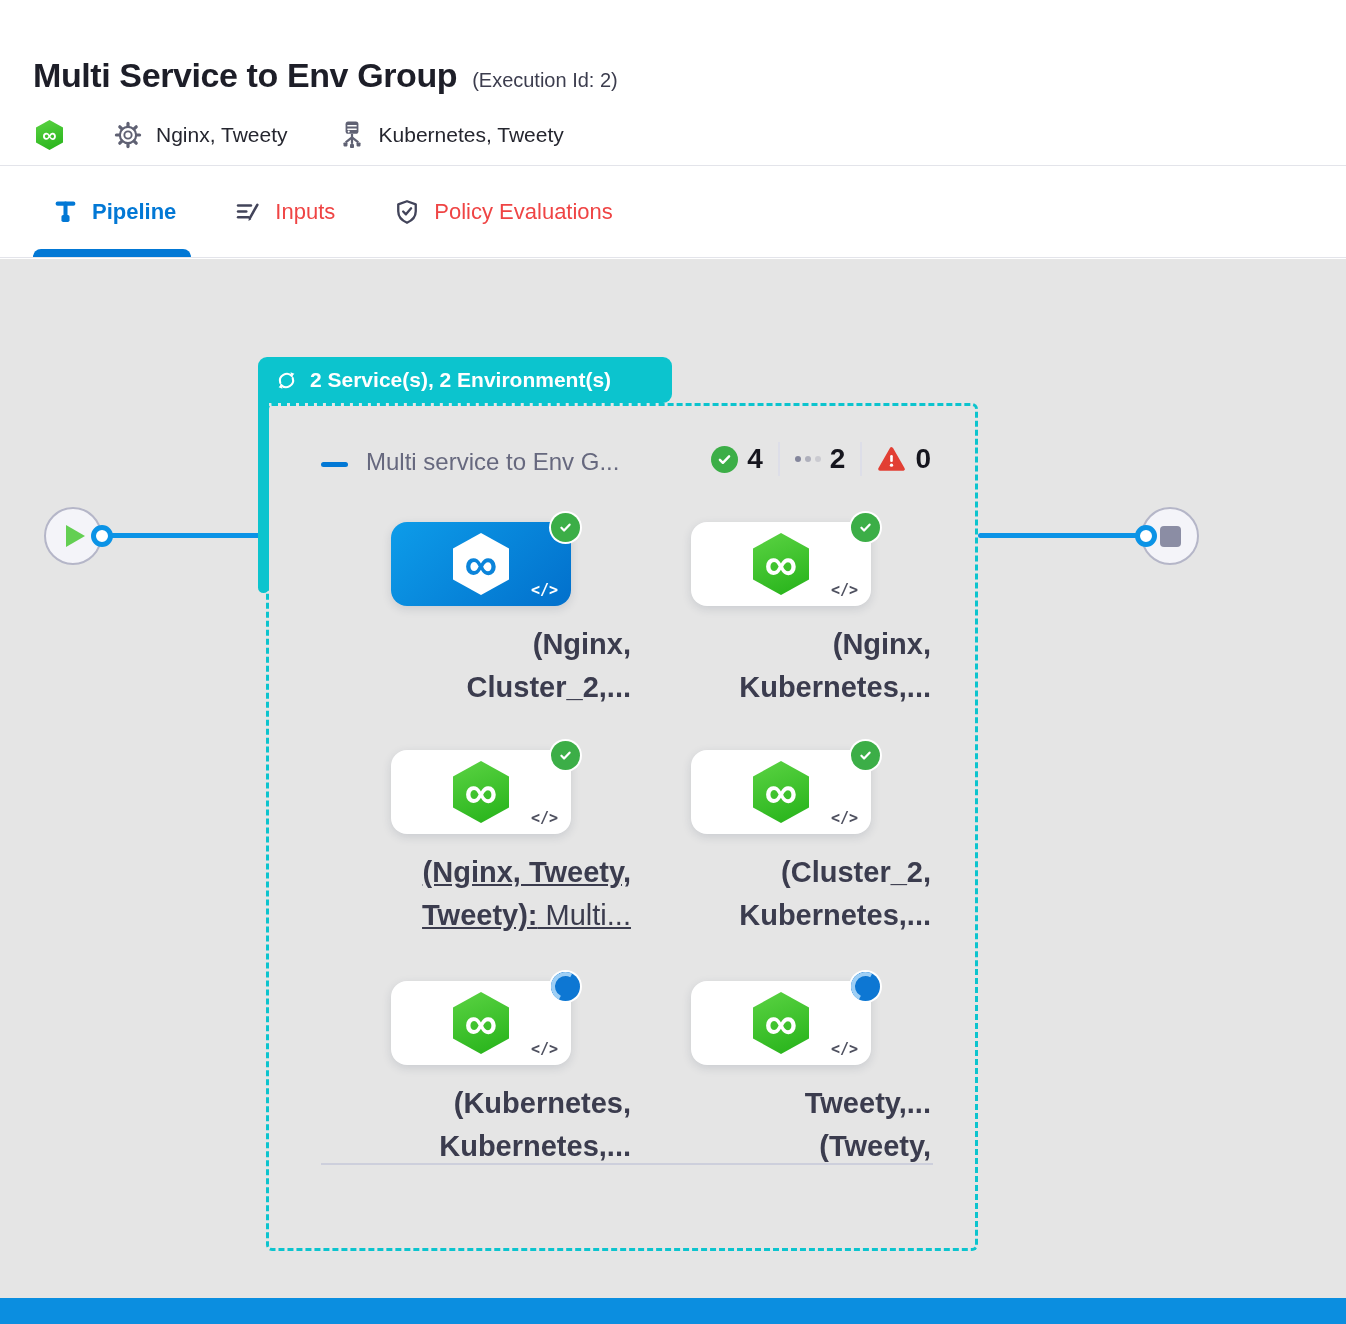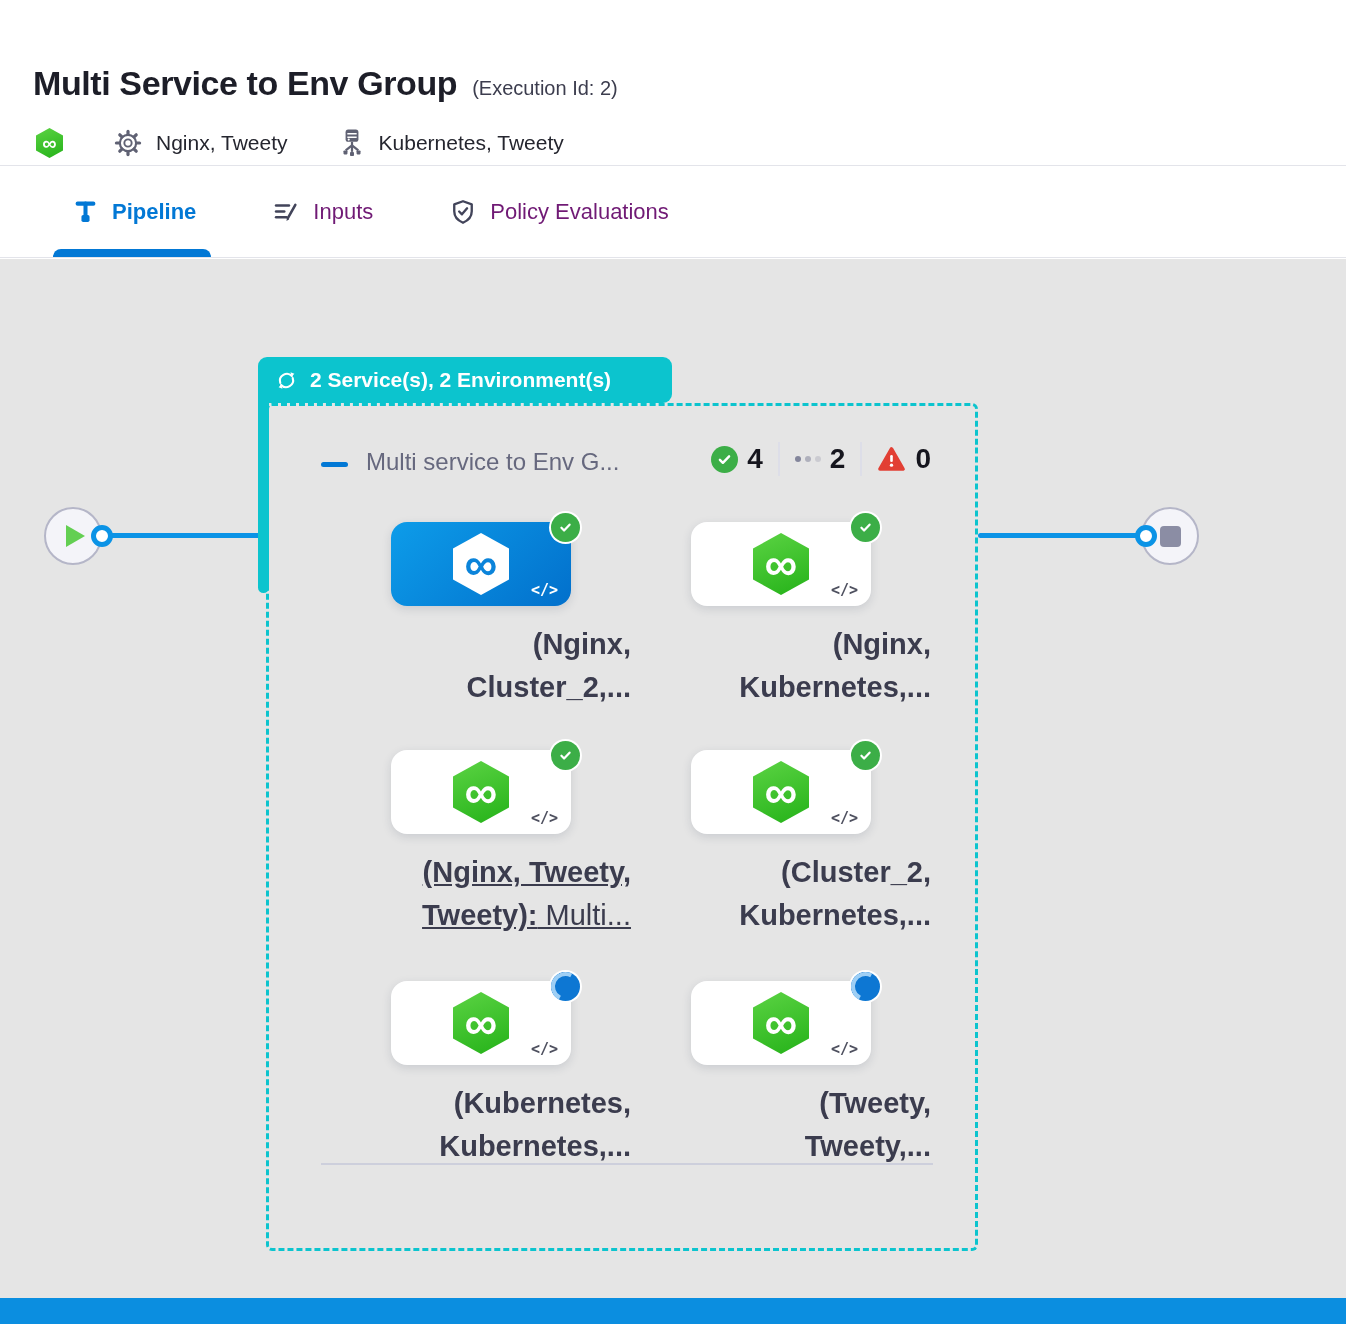--- a/index.html
+++ b/index.html
@@ -2,34 +2,34 @@
 <html><head>
 <meta charset="utf-8">
 <style>
   * { box-sizing: border-box; margin: 0; padding: 0; }
   html,body { width:1346px; height:1324px; }
   body { font-family:"Liberation Sans","DejaVu Sans",sans-serif; background:#fff; overflow:hidden; }
   .page { position:relative; width:1346px; height:1324px; background:#fff; }
 
   
   .exec-header { position:absolute; top:0; left:0; right:0; height:166px; background:#fff; border-bottom:1px solid #e3e4ea; }
-  .title-row { display:flex; align-items:baseline; gap:15px; padding:32px 0 0 33px; }
+  .title-row { display:flex; align-items:baseline; gap:15px; padding:24px 0 0 33px; }
   .page-title { font-size:34px; font-weight:700; color:#1d1e28; letter-spacing:-0.4px; }
   .exec-id { font-size:20px; font-weight:400; color:#3c3d4e;margin-top:45px; }
   .meta-row { display:flex; align-items:center; gap:13px; margin:24px 0 0 36px; font-size:21px; font-weight:500; color:#25262f; }
   .meta-gap { width:24px; }
   .hex { clip-path:polygon(50% 0,100% 25%,100% 75%,50% 100%,0 75%,0 25%);
          background:linear-gradient(160deg,#5bd343,#25b219); display:flex; align-items:center; justify-content:center;
          color:#fff; font-weight:700; }
   .hex-sm { width:27px; height:30px; font-size:20px; line-height:0; }
 
   
   .tabbar { position:absolute; top:166px; left:0; right:0; height:92px; background:#fff; border-bottom:1px solid #e3e4ea;
-            display:flex; align-items:center; padding-left:72px; gap:76px; }
-  .tab { position:relative; display:flex; align-items:center; gap:13px; height:100%; font-size:22px; font-weight:500; color:#701a75; cursor:pointer; }
+            display:flex; align-items:center; padding-left:52px; gap:58px; }
+  .tab { position:relative; display:flex; align-items:center; gap:13px; height:100%; font-size:22px; font-weight:500; color:#ef4444; cursor:pointer; }
   .tab.active { color:#0278d5; font-weight:700; }
   .tab.active::after { content:""; position:absolute; left:-19px; right:-15px; bottom:0; height:8px; background:#0278d5; border-radius:8px 8px 0 0; }
 
   
   .canvas { position:absolute; top:259px; left:0; right:0; bottom:0; background:#e5e5e5; overflow:hidden; }
 
   .node-circle { position:absolute; width:58px; height:58px; border-radius:50%; background:#f4f4f9; border:2px solid #b5b6c8;
                  display:flex; align-items:center; justify-content:center; }
   .play-tri { width:0; height:0; border-left:19px solid #63cf52; border-top:11px solid transparent; border-bottom:11px solid transparent; margin-left:5px; }
   .stop-sq { width:21px; height:21px; background:#8b8da4; border-radius:4px; }
@@ -300,22 +300,22 @@
       </div>
       <div class="card-label" style="left:362px; top:445px;">
         <div><span>(Cluster_2,</span></div>
         <div><span>Kubernetes,...</span><span class="reg"></span></div>
       </div>
       <div class="card-label" style="left:62px; top:676px;">
         <div><span>(Kubernetes,</span></div>
         <div><span>Kubernetes,...</span><span class="reg"></span></div>
       </div>
       <div class="card-label" style="left:362px; top:676px;">
+        <div><span>Tweety,...</span><span class="reg"></span></div>
         <div><span>(Tweety,</span></div>
-        <div><span>Tweety,...</span><span class="reg"></span></div>
       </div>
 
       <div class="group-hr"></div>
     </section>
 
     <div class="bottom-scrollbar"></div>
   </main>
 
 </div>
 

